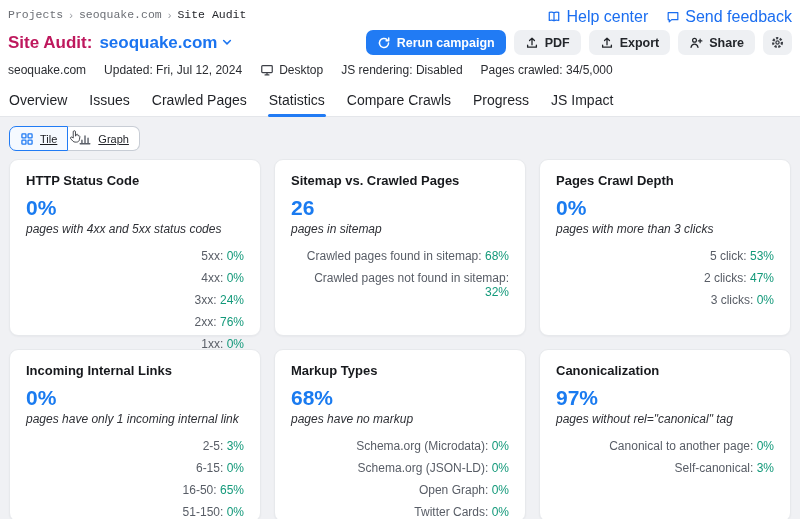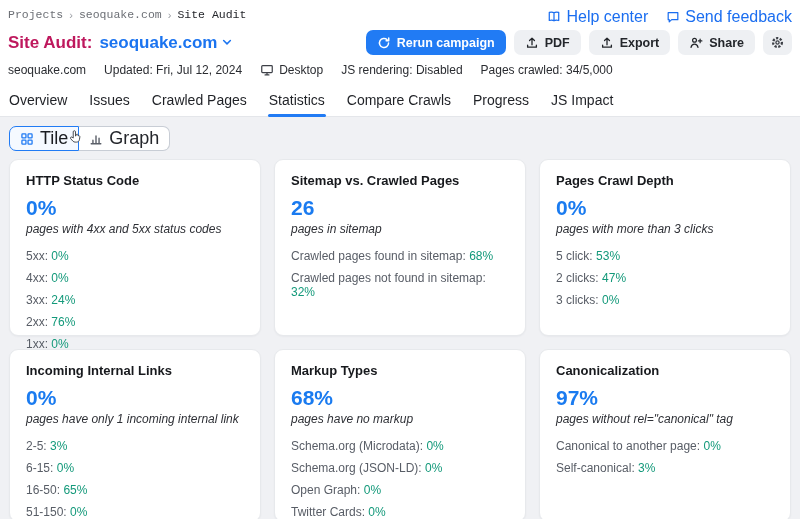--- a/index.html
+++ b/index.html
@@ -33,35 +33,35 @@
   .metaitem svg { display:block; color:#3d4047; }
 
   
   .tabbar { display:flex; gap:20px; padding:0 8px; border-bottom:1px solid #e4e6ea; background:#fff; }
   .tab { font-size:14px; color:#1f2126; padding:6px 1px 8px 1px; cursor:pointer; position:relative; white-space:nowrap; }
   .tab.active::after { content:""; position:absolute; left:0; right:0; bottom:-1px; height:3px; border-radius:2px; background:#217bf4; }
 
   
   .content { flex:1; background:#f0f1f4; padding:9px 9px 0 9px; position:relative; }
   .segmented { display:inline-flex; }
-  .segbtn { display:inline-flex; align-items:center; gap:6px; height:25px; padding:4px 10px; font-size:18px; color:#24262b; background:#fff; border:1px solid #c8cdd5; cursor:pointer; }
+  .segbtn { display:inline-flex; align-items:center; gap:6px; height:25px; padding:4px 10px; font-size:11px; color:#24262b; background:#fff; border:1px solid #c8cdd5; cursor:pointer;text-decoration:underline; }
   .segbtn svg { display:block; }
   .segbtn.left { border-radius:7px 0 0 7px; }
   .segbtn.right { border-radius:0 7px 7px 0; border-left:none; }
   .segbtn.selected { border:1px solid #217bf4; background:#f5f9ff; color:#1a1c21; }
   .segbtn.selected svg { color:#217bf4; }
   .segbtn svg { color:#5b6069; }
 
   .cards { margin-top:8px; display:grid; grid-template-columns:repeat(3,1fr); gap:13px; }
   .card { background:#fff; border:1px solid #e7e9ec; border-radius:9px; padding:13px 16px; height:177px; box-shadow:0 1px 2px rgba(20,30,50,.04); }
   .card.short { height:173px; }
   .card-title { font-size:13px; font-weight:700; color:#17191d; }
   .card-value { font-size:21px; font-weight:700; color:#1a7bf0; margin-top:8px; line-height:1.1; }
   .card-sub { font-size:12px; color:#2e3036; margin-top:3px;font-style:italic; }
-  .card-list { margin-top:13px; }
+  .card-list { margin-top:13px;text-align:right; }
   .stat-line { font-size:12px; color:#585d66; margin-top:8px; }
   .stat-line:first-child { margin-top:0; }
   .stat-line .val { color:#13997a; }
 
   
   .bottombar { height:7px; background:#8b8c91; border-top:1px solid #cfd0d4; }
 
   
   .cursor { position:absolute; left:66px; top:12px; width:17px; height:17px; pointer-events:none; z-index:5; }
 </style>

